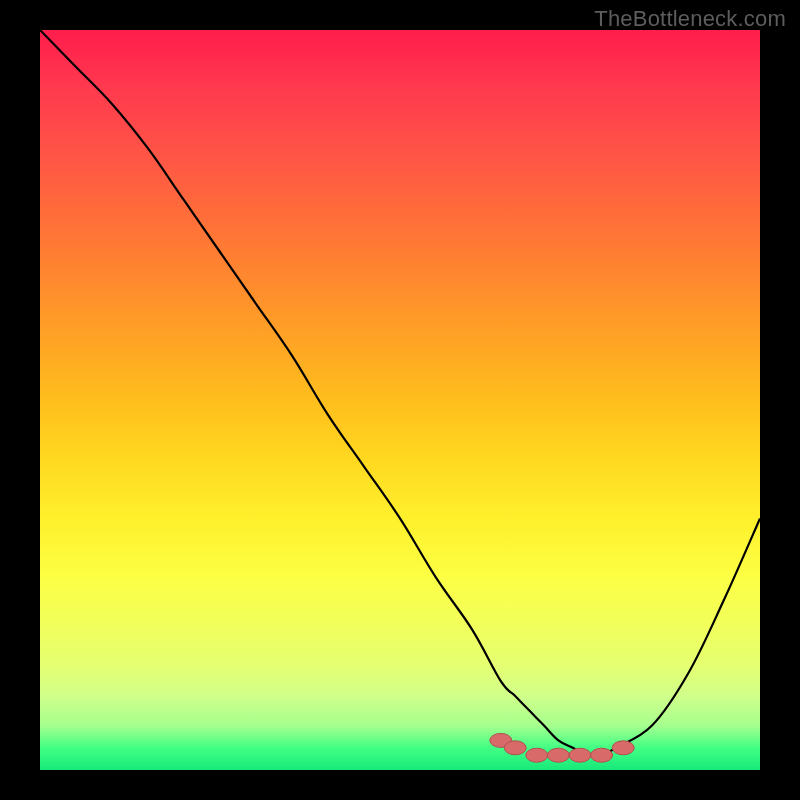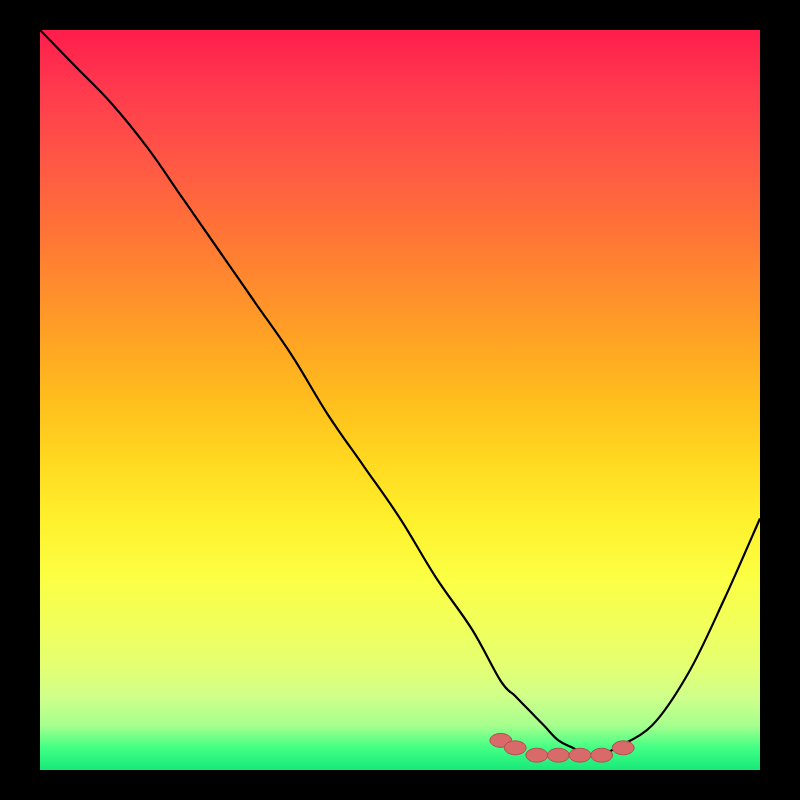--- a/index.html
+++ b/index.html
@@ -59,20 +59,21 @@
     left: 0;
     top: 0;
     z-index: 2;
   }
   .markers { z-index: 3; }
 </style>
 </head>
 <body>
 
 <div class="stage">
+  <div class="watermark">TheBottleneck.com</div>
 
   <div class="plot">
     <svg class="curve" width="720" height="740" viewBox="0 0 720 740" preserveAspectRatio="none">
       <path id="curve-path" fill="none" stroke="#000000" stroke-width="2.2" d="M 0.0 0.0 C 6.5 6.7, 23.0 23.7, 36.0 37.0 C 49.0 50.3, 59.0 59.3, 72.0 74.0 C 85.0 88.7, 95.0 101.1, 108.0 118.4 C 121.0 135.7, 131.0 151.6, 144.0 170.2 C 157.0 188.8, 167.0 203.4, 180.0 222.0 C 193.0 240.6, 203.0 255.2, 216.0 273.8 C 229.0 292.4, 239.0 305.6, 252.0 325.6 C 265.0 345.6, 275.0 364.8, 288.0 384.8 C 301.0 404.8, 311.0 418.0, 324.0 436.6 C 337.0 455.2, 347.0 468.4, 360.0 488.4 C 373.0 508.4, 383.0 527.6, 396.0 547.6 C 409.0 567.6, 420.3 580.8, 432.0 599.4 C 443.7 618.0, 453.0 639.2, 460.8 651.2 C 468.6 663.2, 470.0 660.7, 475.2 666.0 C 480.4 671.3, 484.4 675.5, 489.6 680.8 C 494.8 686.1, 498.8 690.3, 504.0 695.6 C 509.2 700.9, 513.2 706.4, 518.4 710.4 C 523.6 714.4, 527.6 715.1, 532.8 717.8 C 538.0 720.5, 542.0 723.9, 547.2 725.2 C 552.4 726.5, 556.4 726.5, 561.6 725.2 C 566.8 723.9, 566.9 723.1, 576.0 717.8 C 585.1 712.5, 599.0 708.9, 612.0 695.6 C 625.0 682.3, 635.0 666.4, 648.0 643.8 C 661.0 621.2, 671.0 597.8, 684.0 569.8 C 697.0 541.8, 713.5 503.1, 720.0 488.4"></path>
     </svg>
     <svg class="markers" width="720" height="740" viewBox="0 0 720 740" preserveAspectRatio="none">
       <g id="marker-group">
           <ellipse cx="460.8" cy="710.4" rx="11" ry="7" fill="#d86a6a" stroke="#b24f4f" stroke-width="1"></ellipse>
           <ellipse cx="475.2" cy="717.8" rx="11" ry="7" fill="#d86a6a" stroke="#b24f4f" stroke-width="1"></ellipse>
           <ellipse cx="496.8" cy="725.2" rx="11" ry="7" fill="#d86a6a" stroke="#b24f4f" stroke-width="1"></ellipse>

